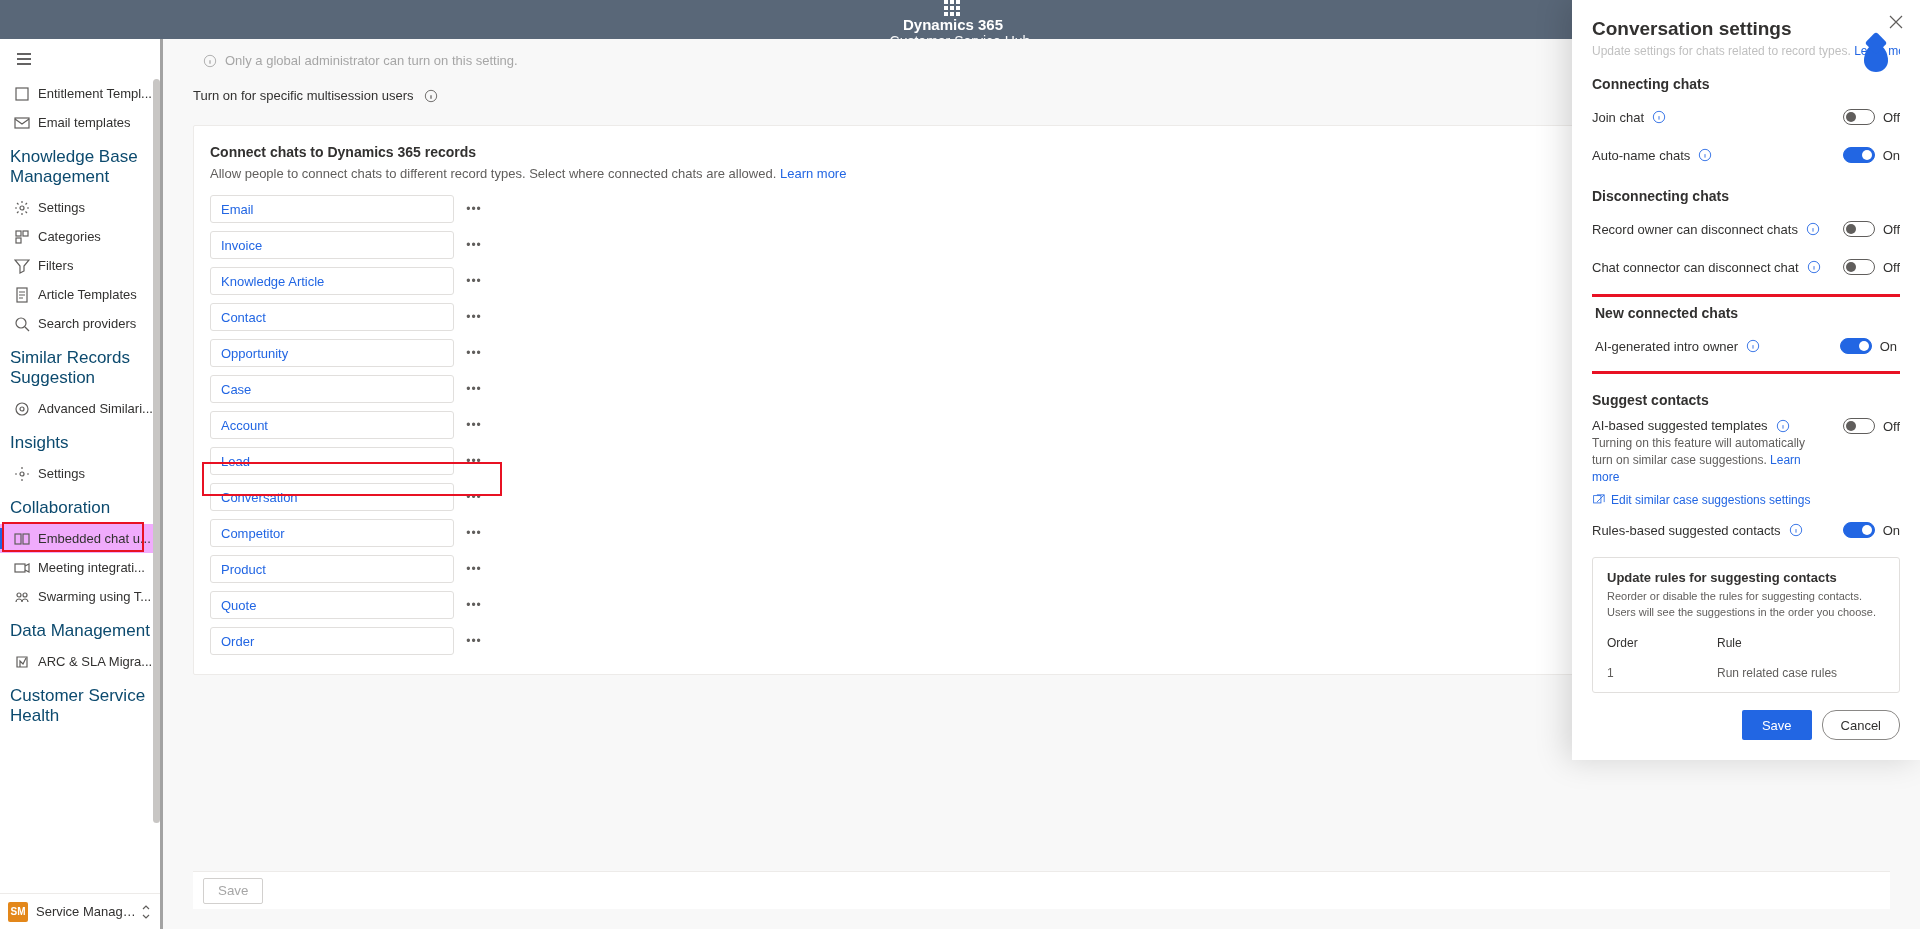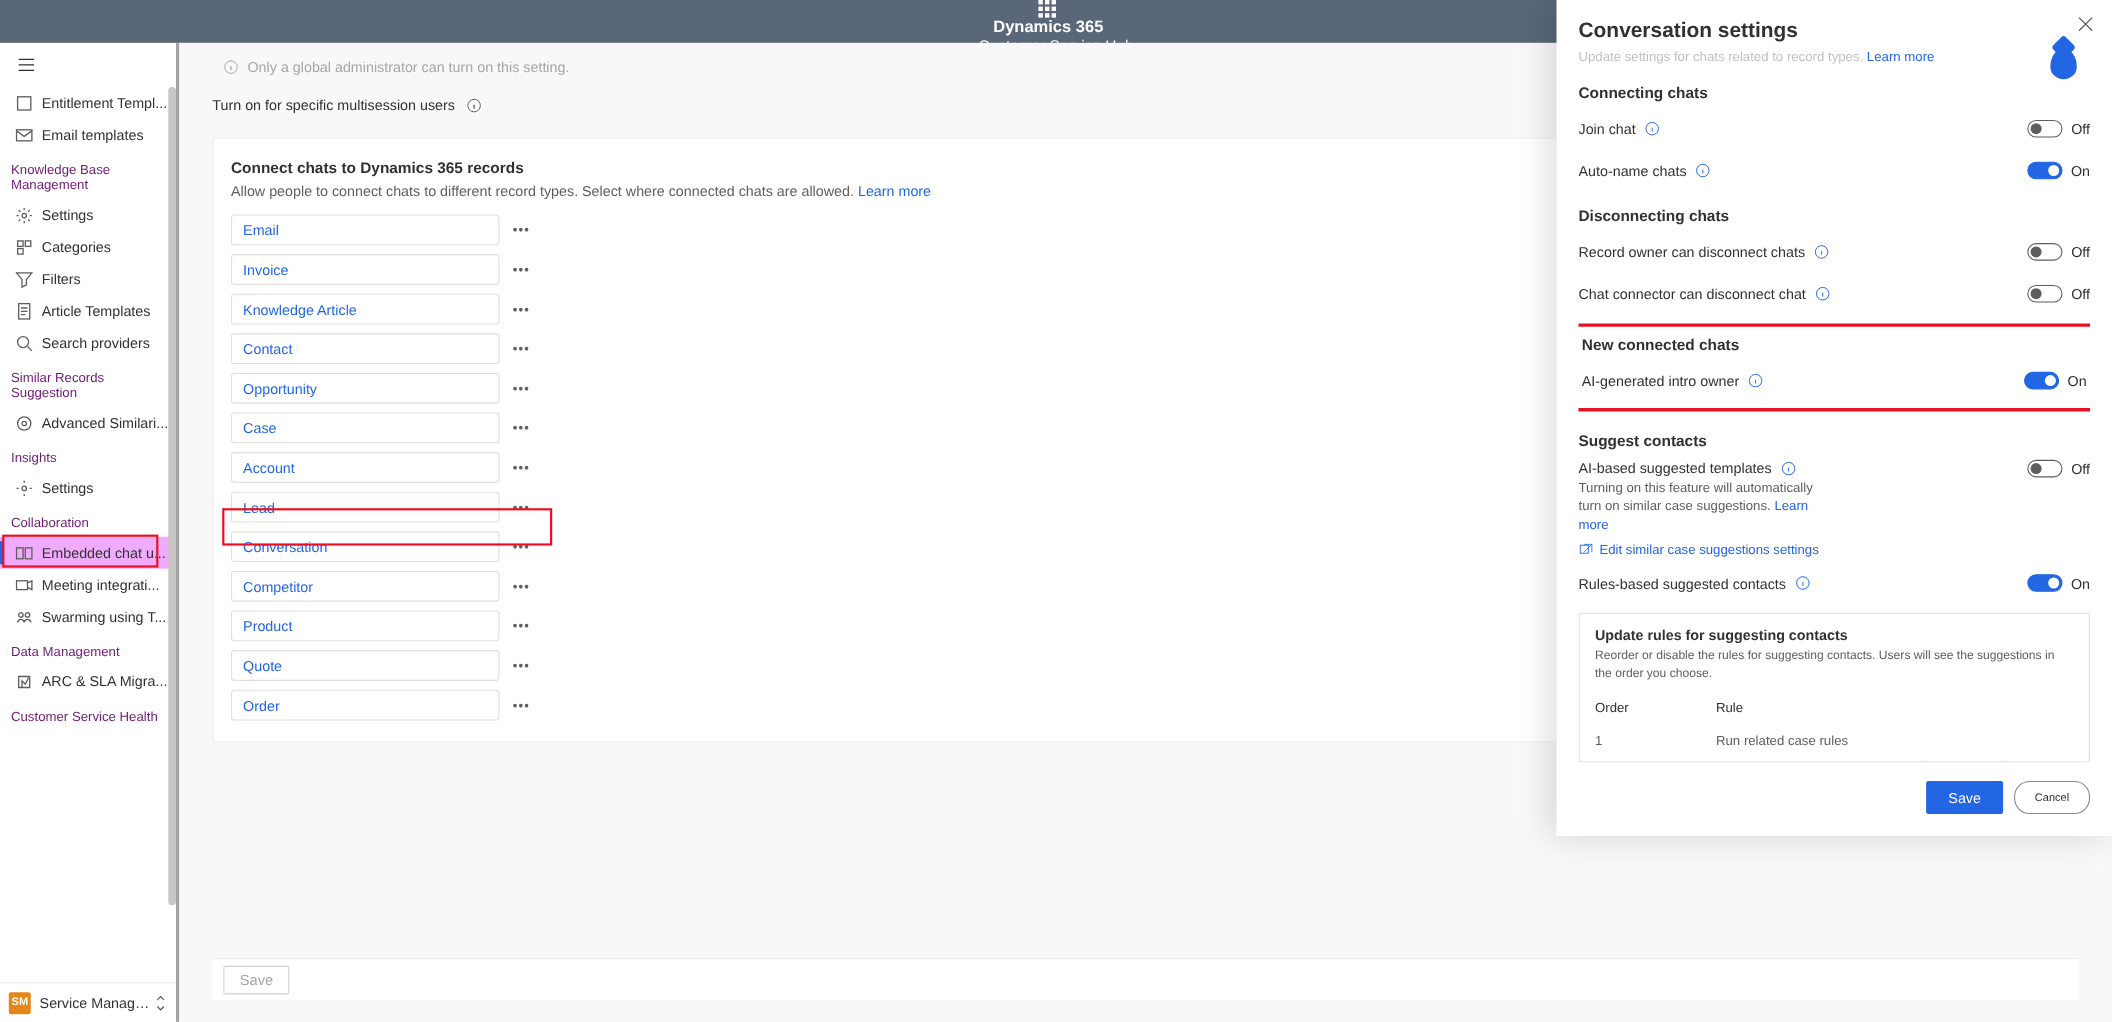--- a/index.html
+++ b/index.html
@@ -13,21 +13,21 @@
   .vsep { width:1px; height:20px; background:rgba(255,255,255,.4); margin-right:14px;}
   .subbrand { font-size:14px; opacity:.95;}
 
   
   .shell{display:flex; height:890px;}
   .leftcol{width:163px; border-right:3px solid #a3a3a3; display:flex; flex-direction:column; position:relative; background:#fff;}
   .hamb{height:40px; display:flex; align-items:center; padding-left:16px; cursor:pointer;}
   .hamb svg{width:16px;height:16px;}
   .navscroll{flex:1; overflow:hidden; padding-right:2px; position:relative;}
   .navscroll::after{content:""; position:absolute; right:0; top:0; bottom:70px; width:7px; background:#c8c6c4; border-radius:4px;}
-  .navgroup-h{font-size:12px; color:#701a75; padding:10px 8px 6px 10px; font-weight:400;}
+  .navgroup-h{font-size:17px; color:#0c4a6e; padding:10px 8px 6px 10px; font-weight:400;}
   .navitem{display:flex; align-items:center; height:29px; padding:0 8px 0 14px; color:#323130; font-size:13px; cursor:pointer; position:relative; white-space:nowrap; overflow:hidden; text-overflow:ellipsis;}
   .navitem .nico{width:16px;height:16px;margin-right:8px; flex:none; fill:none; stroke:#605e5c; stroke-width:1.2;}
   .navitem.sel{background:#f0abfc;}
   .navitem.sel::before{content:"";position:absolute;left:0;top:4px;bottom:4px;width:3px;background:#2266e3;}
   .redbox-nav{position:absolute; border:2px solid #e81123; pointer-events:none;}
 
   .areaswitch{height:36px;border-top:1px solid #edebe9;display:flex;align-items:center;padding:0 8px; cursor:pointer;}
   .smchip{width:20px;height:20px;background:#e3871a;color:#fff;font-size:10px;font-weight:600;display:flex;align-items:center;justify-content:center;border-radius:2px;margin-right:8px;}
   .areaswitch .lbl{font-size:13px; white-space:nowrap; overflow:hidden; text-overflow:ellipsis; flex:1;}
   .chevupdown{width:12px;height:16px;stroke:#605e5c;fill:none;}
@@ -45,21 +45,21 @@
 
   .recrow{display:flex;align-items:center;margin:0 0 8px 8px;}
   .recpill{width:244px;height:28px;border:1px solid #e1dfdd;border-radius:3px;display:flex;align-items:center;padding:0 10px;color:#2266e3;font-size:13px;cursor:pointer;background:#fff;}
   .dots{width:24px;display:flex;justify-content:center;color:#605e5c;letter-spacing:1px;cursor:pointer;margin-left:8px;font-size:12px;}
   .recred{position:absolute;border:2px solid #e81123;pointer-events:none;}
 
   .savebar{position:absolute;left:30px;right:30px;bottom:20px;height:38px;display:flex;align-items:center;border-top:1px solid #edebe9;background:#fff;padding-left:10px;}
   .savebar button{height:26px;padding:0 14px;border:1px solid #d2d0ce;background:#fff;color:#a6a6a6;border-radius:2px;cursor:default;}
 
   
-  .panel{position:fixed; top:0; right:0; width:505px; height:760px; background:#fff; box-shadow:-6px 0 30px rgba(0,0,0,.15); padding:18px 20px 20px 20px; display:flex; flex-direction:column;}
+  .panel{position:fixed; top:0; right:0; width:348px; height:760px; background:#fff; box-shadow:-6px 0 30px rgba(0,0,0,.15); padding:18px 20px 20px 20px; display:flex; flex-direction:column;}
   .panel h2{font-size:19px;font-weight:600;}
   .pclose{position:absolute;top:14px;right:16px;cursor:pointer;width:16px;height:16px;}
   .pclose svg{width:16px;height:16px;stroke:#605e5c;}
   .pscroll{flex:1; overflow:hidden; margin-top:4px;}
   .cutline{color:#a6a6a6;font-size:12px;white-space:nowrap;overflow:hidden;}
   .cutline a{color:#2266e3;text-decoration:none;}
   .drop{position:absolute; top:44px; right:32px; width:24px;height:28px;background:#2266e3;border-radius:50% 50% 50% 50% / 60% 60% 40% 40%; transform:rotate(0);}
   .drop::before{content:"";position:absolute;top:-9px;left:4px;width:16px;height:16px;background:#2266e3;transform:rotate(45deg);border-radius:3px;}
 
   .psec{font-size:14px;font-weight:600;margin:18px 0 10px 0;}
@@ -83,21 +83,21 @@
   .rulesbox{border:1px solid #e1dfdd;border-radius:3px;margin-top:12px;padding:12px 14px;}
   .rulesbox h4{font-size:13px;font-weight:600;margin-bottom:4px;}
   .rulesbox .rsub{font-size:11px;color:#605e5c;line-height:1.4;margin-bottom:10px;}
   .rhead{display:flex;font-size:12px;color:#323130;padding:6px 0;border-bottom:0;}
   .rhead .c1{width:110px;}
   .rrow{display:flex;font-size:12px;color:#605e5c;padding:10px 0 0 0;}
   .rrow .c1{width:110px;}
 
   .pfoot{display:flex;justify-content:flex-end;gap:10px;padding-top:14px;}
   .btn-p{height:30px;padding:0 20px;background:#2266e3;color:#fff;border:none;border-radius:2px;font-size:13px;cursor:pointer;}
-  .btn-s{height:30px;padding:0 18px;background:#fff;color:#323130;border:1px solid #8a8886;border-radius:14px;font-size:10px;cursor:pointer;}
+  .btn-s{height:30px;padding:0 18px;background:#fff;color:#323130;border:1px solid #8a8886;border-radius:14px;font-size:13px;cursor:pointer;}
 </style>
 </head>
 <body>
 
 <div class="topbar">
   <div class="waffle">
     <span></span>
       <span></span>
       <span></span>
       <span></span>

